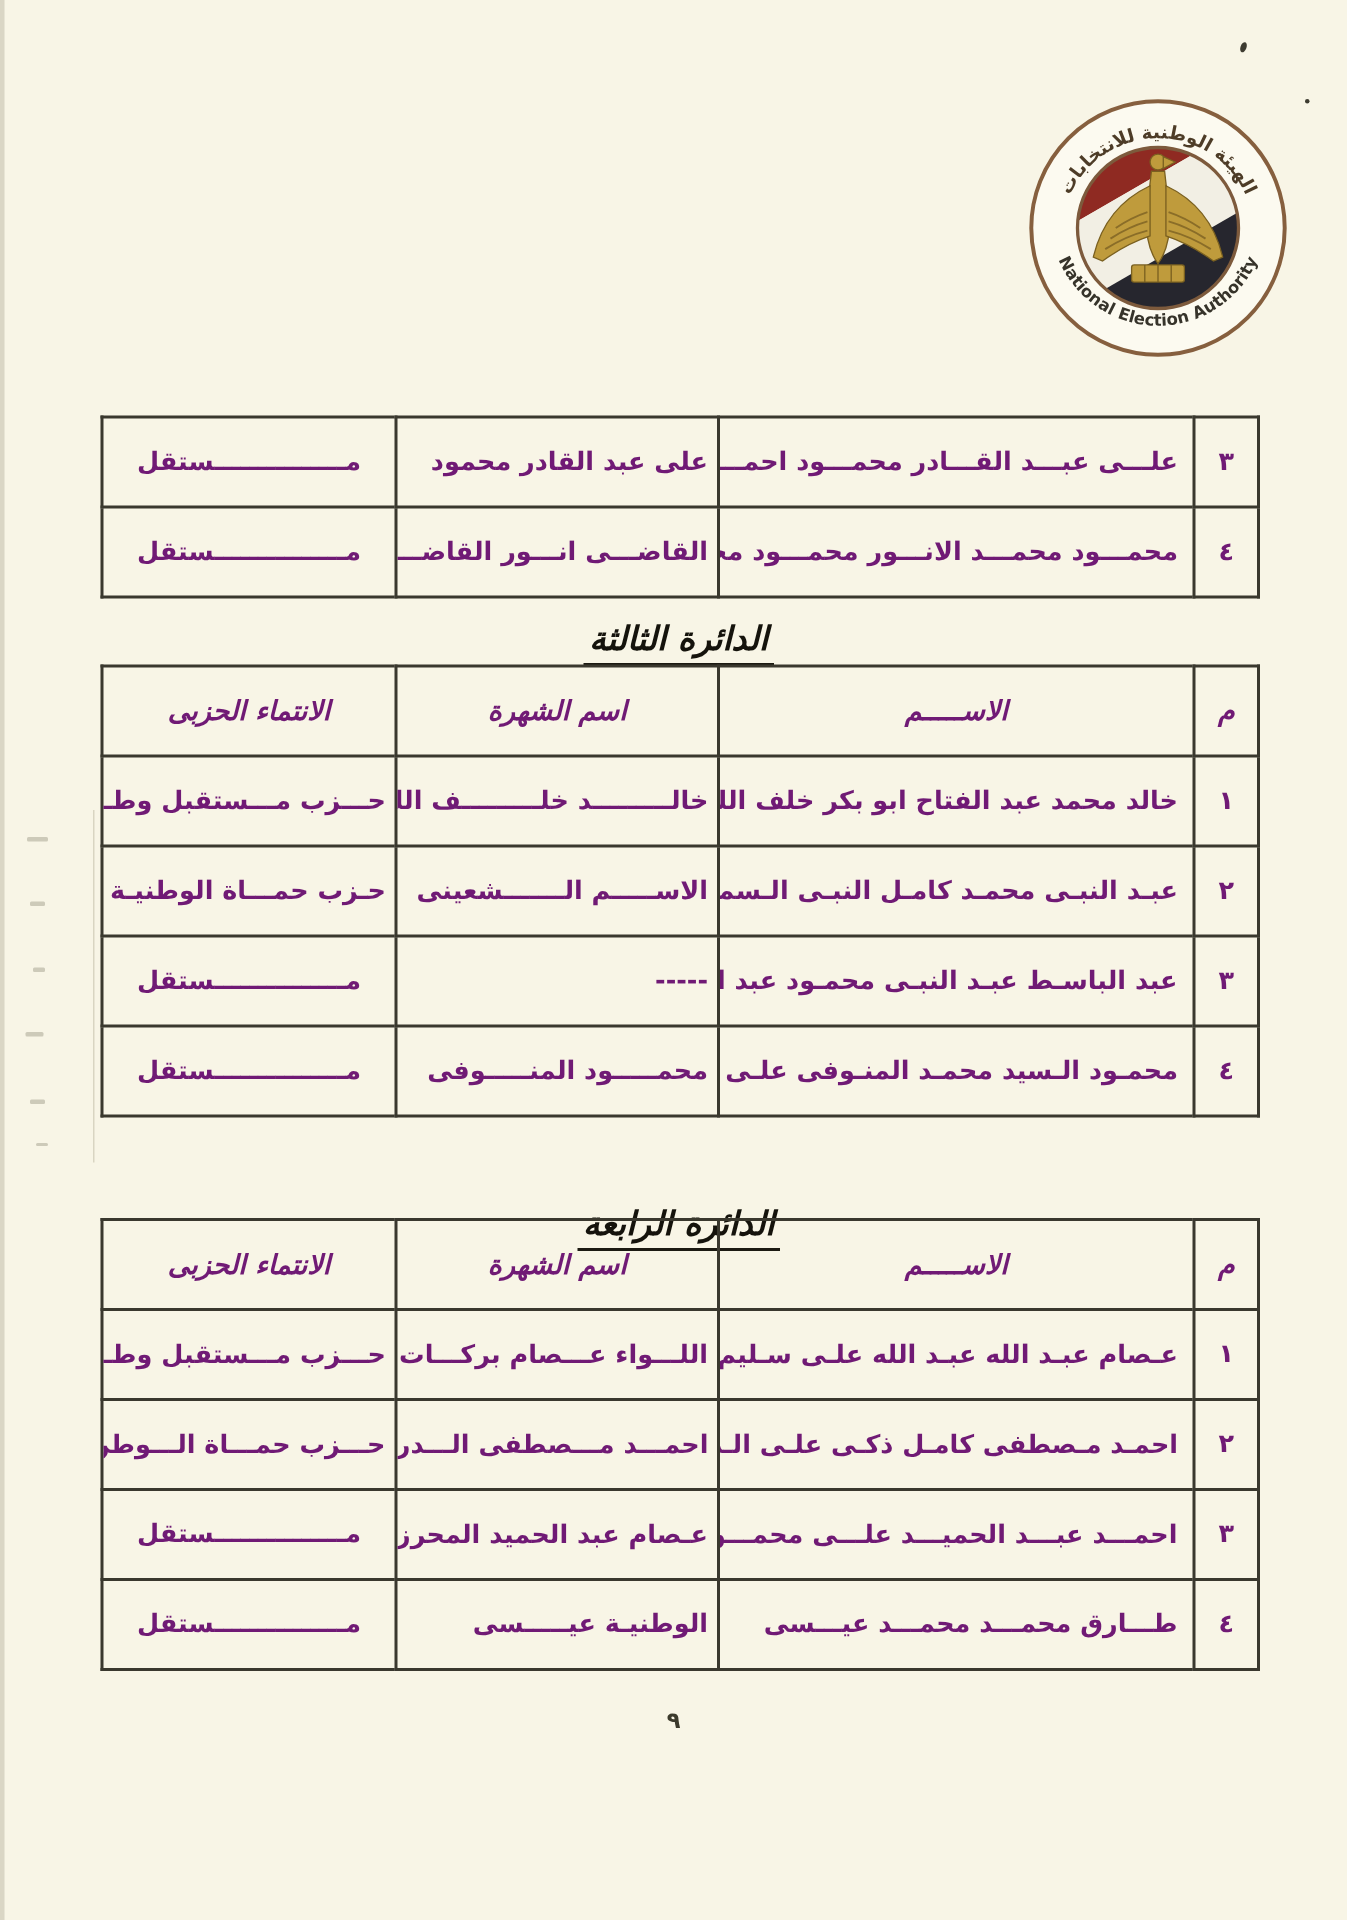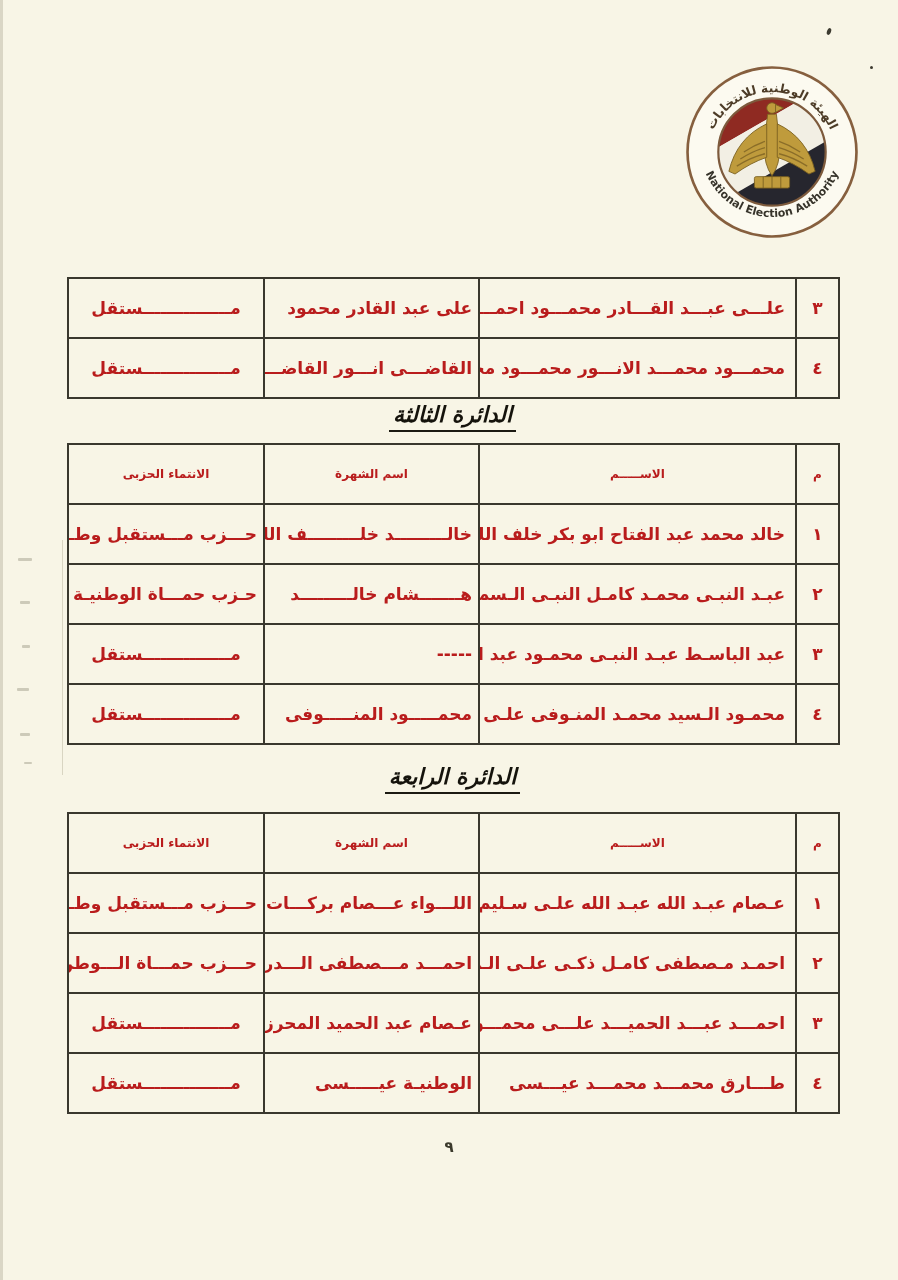--- a/index.html
+++ b/index.html
@@ -22,26 +22,26 @@
     border-collapse:collapse;
     table-layout:fixed;
     width:771px;
     direction:rtl;
     background:transparent;
   }
   table.roster td,table.roster th{
     border:2px solid #3a382e;
     font-weight:700;
     font-size:17px;
-    color:#b91c1c;
+    color:#701a75;
     white-space:nowrap;
     overflow:hidden;
     padding:0 6px;
   }
-  table.roster th{height:58px;font-size:12px;}
+  table.roster th{height:58px;font-size:18px;font-style:italic;}
   table.roster td{height:58px;}
   col.c-num{width:43px;}
   col.c-name{width:317px;}
   col.c-alias{width:215px;}
   col.c-party{width:196px;}
   .num-cell{text-align:center;}
   .name-cell{text-align:right;padding-right:10px !important;}
   .alias-cell{}
   .party-cell{text-align:center;}
 
@@ -51,22 +51,22 @@
 
   
   .district-title{
     left:67px;width:771px;text-align:center;
     font-size:22px;font-weight:700;font-style:italic;
   }
   .district-title span{
     border-bottom:2.5px solid #1c1a12;
     padding:0 4px 3px 4px;
   }
-  #title-3{top:402px;}
-  #title-4{top:764px;}
+  #title-3{top:414px;}
+  #title-4{top:804px;}
 
   
   #page-number{
     left:0;top:1138px;width:898px;text-align:center;
     font-size:15px;font-weight:700;color:#3c3a2c;
   }
 
   
   .artifact{background:#aaa694;opacity:.55;border-radius:1px;}
   #edge-shade{left:0;top:0;width:3px;height:1280px;background:#cdc9b6;opacity:.7;}
@@ -161,21 +161,21 @@
     <tbody>
       <tr>
         <td class="num-cell">١</td>
         <td class="name-cell">خالد محمد عبد الفتاح ابو بكر خلف الله</td>
         <td class="alias-cell">خالـــــــــد خلـــــــــف الله</td>
         <td class="party-cell">حـــزب مـــستقبل وطـــن</td>
       </tr>
       <tr>
         <td class="num-cell">٢</td>
         <td class="name-cell">عبـد النبـى محمـد كامـل النبـى الـسمان</td>
-        <td class="alias-cell">هـــــــشام خالـــــــــد</td>
+        <td class="alias-cell">الاســـــم الـــــــشعينى</td>
         <td class="party-cell">حـزب حمـــاة الوطنيـة</td>
       </tr>
       <tr>
         <td class="num-cell">٣</td>
         <td class="name-cell">عبد الباسـط عبـد النبـى محمـود عبد الله</td>
         <td class="alias-cell">-----</td>
         <td class="party-cell">مـــــــــــــــستقل</td>
       </tr>
       <tr>
         <td class="num-cell">٤</td>

